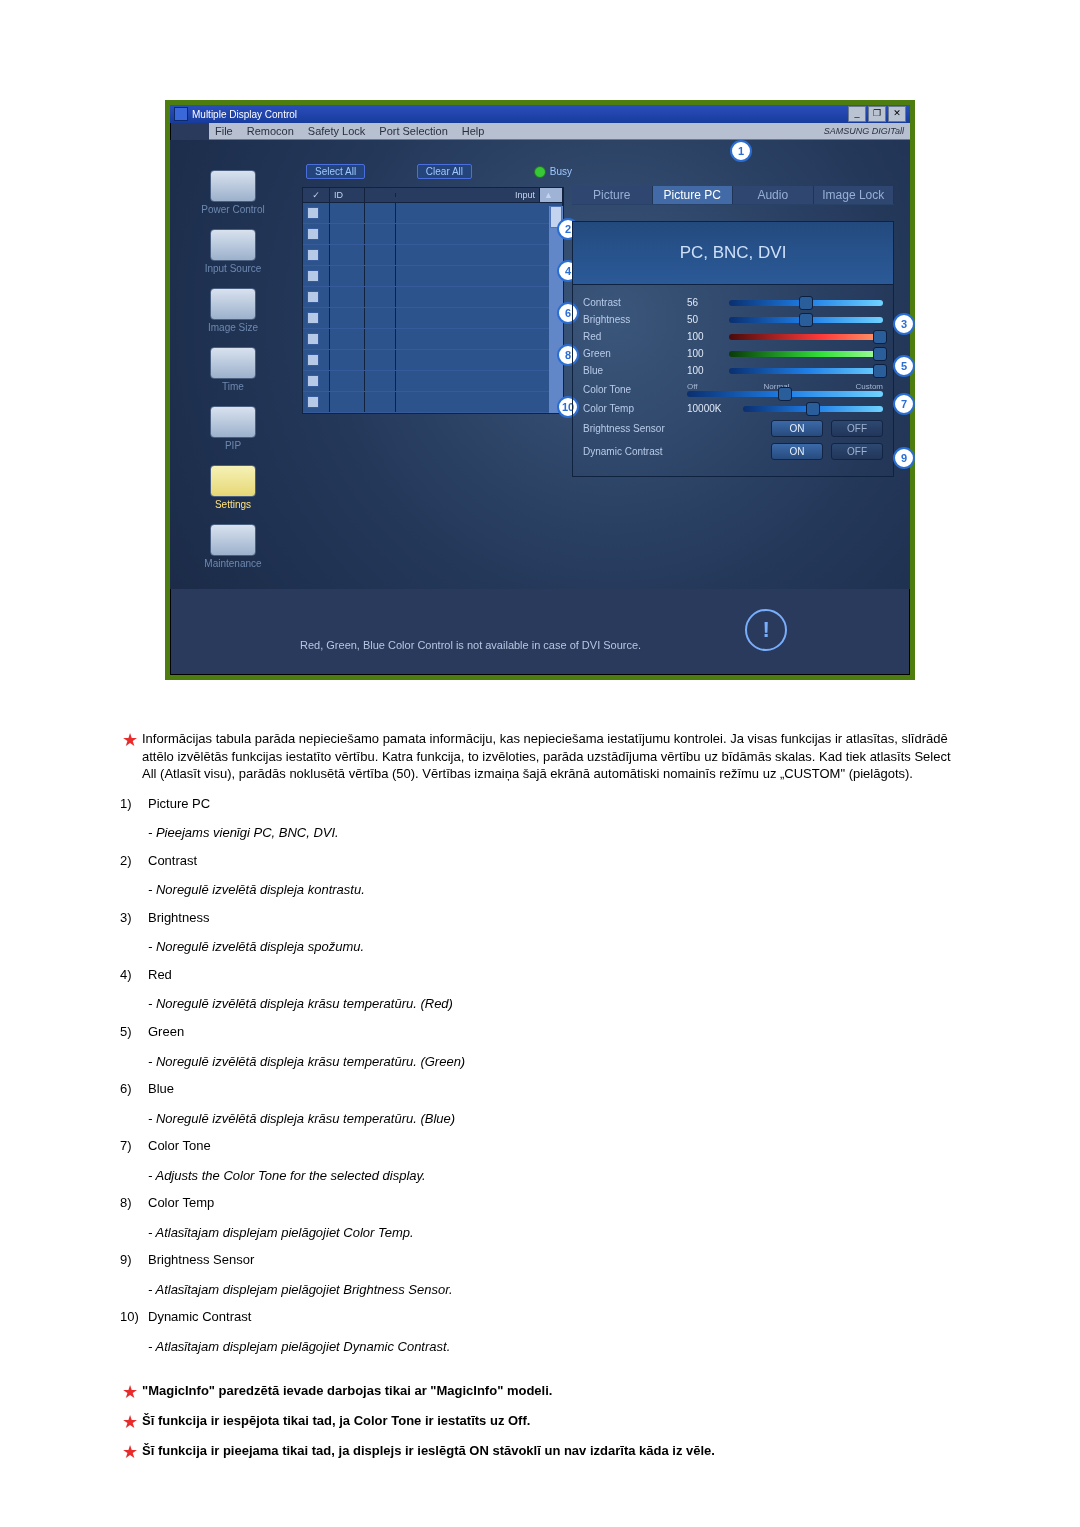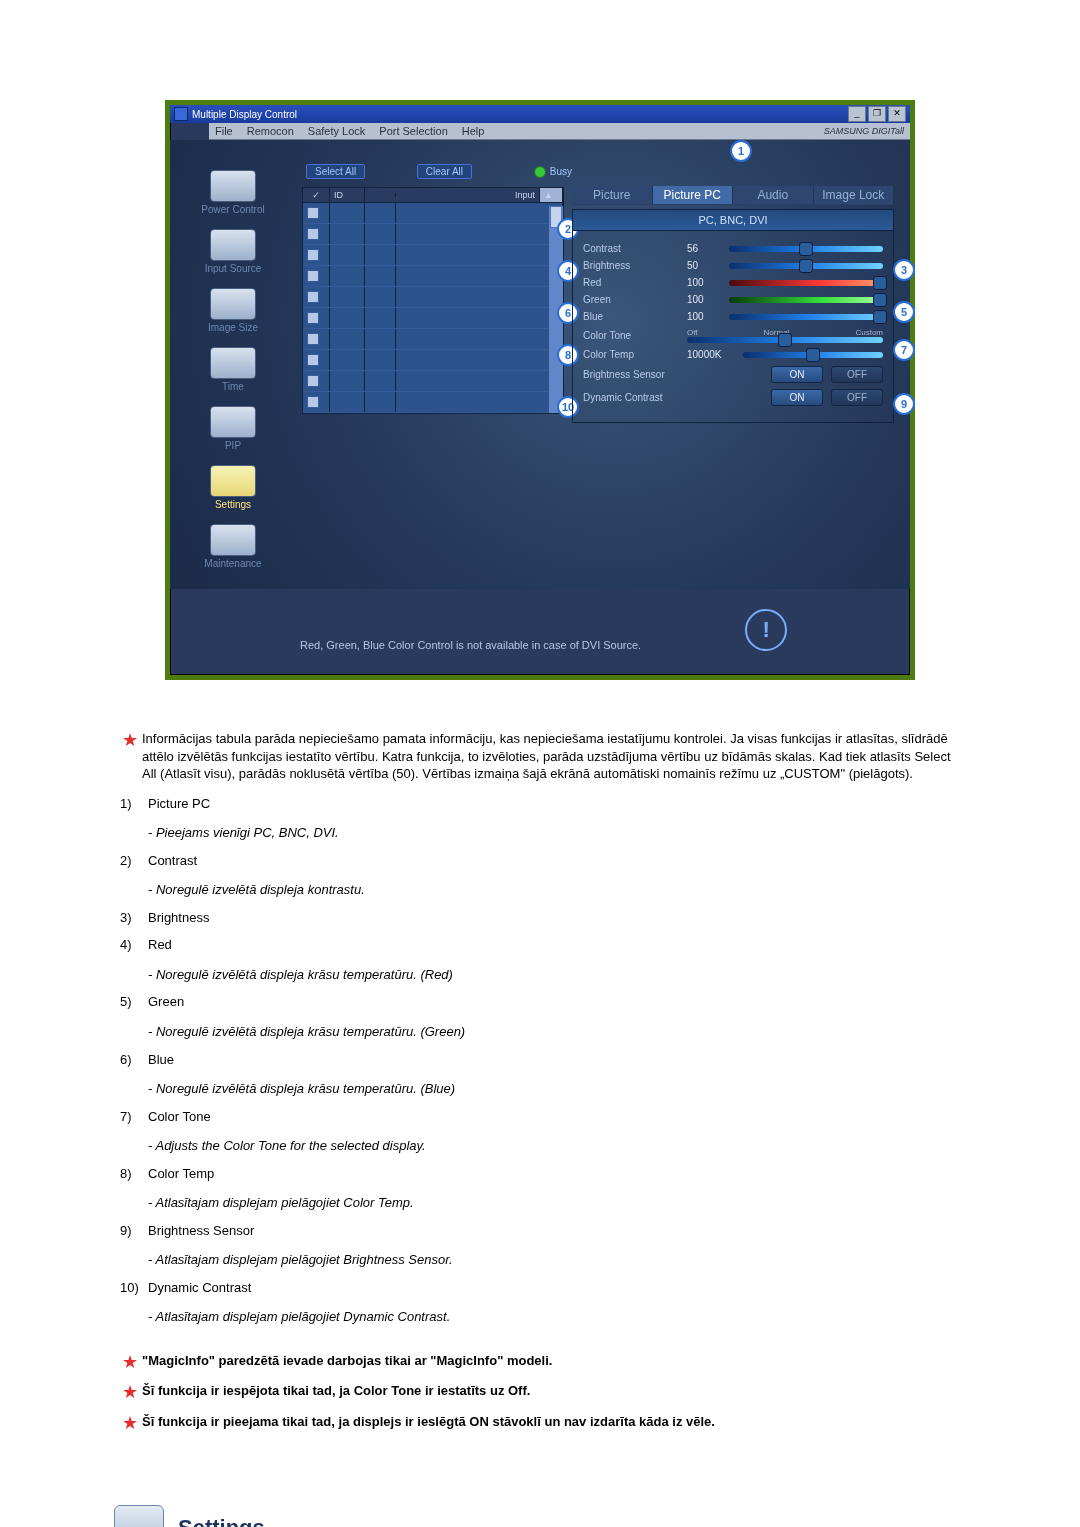--- a/index.html
+++ b/index.html
@@ -162,24 +162,24 @@
     background: #2e4670;
     border-right: 1px solid #203455;
   }
   .tab.active {
     background: #416aa6;
     color: #fff;
   }
   .modes-band {
     background: linear-gradient(#234a7e,#2b5a98);
     color: #cfe0f9;
-    font-size: 11px;
+    font-size: 17px;
     text-align: center;
-    padding: 4px 0;
-    margin-top: 4px;
+    padding: 21px 0;
+    margin-top: 16px;
     border: 1px solid #0f2340;
     border-bottom: none;
   }
   .panel {
     border: 1px solid #0f2340;
     padding: 6px 10px 10px 10px;
   }
   .crow {
     display: flex; align-items: center;
     font-size: 10px; color: #b9cbea;
@@ -570,20 +570,21 @@
           <div class="sub">- Pieejams vienīgi PC, BNC, DVI.</div>
         </li>
         <li>
           <span class="num-marker">2)</span>
           <div>Contrast</div>
           <div class="sub">- Noregulē izvelētā displeja kontrastu.</div>
         </li>
         <li>
           <span class="num-marker">3)</span>
           <div>Brightness</div>
+          <div class="sub">- Noregulē izvelētā displeja spožumu.</div>
         </li>
         <li>
           <span class="num-marker">4)</span>
           <div>Red</div>
           <div class="sub">- Noregulē izvēlētā displeja krāsu temperatūru. (Red)</div>
         </li>
         <li>
           <span class="num-marker">5)</span>
           <div>Green</div>
           <div class="sub">- Noregulē izvēlētā displeja krāsu temperatūru. (Green)</div>

